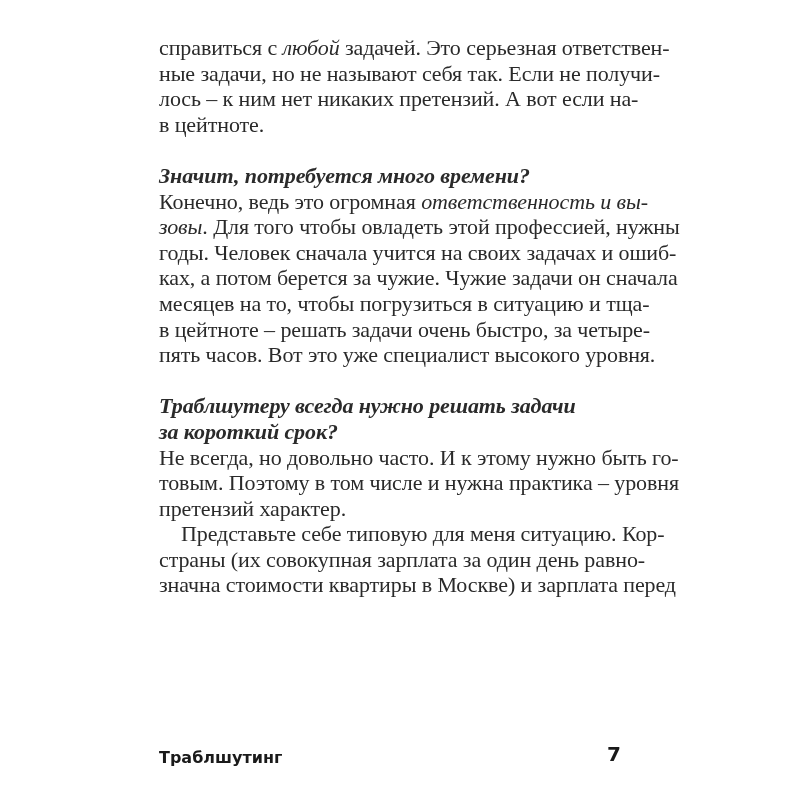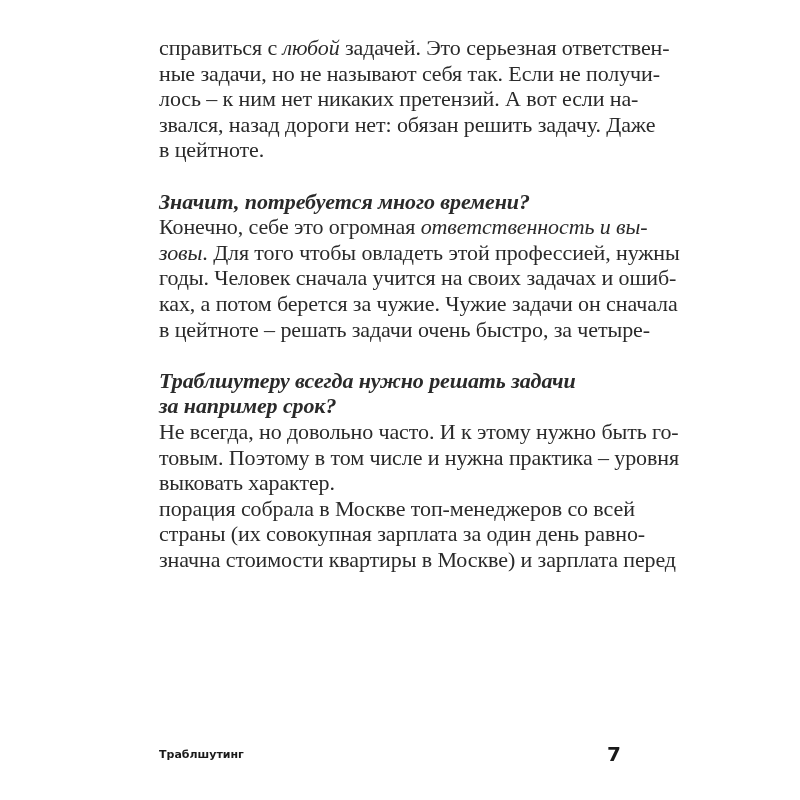--- a/index.html
+++ b/index.html
@@ -16,63 +16,64 @@
   .line.last { text-align-last: left; }
   .line.indent { text-indent: 22px; }
   .gap { height: 25.6px; }
   .heading { font-style: italic; font-weight: bold; }
   em { font-style: italic; }
   .footer {
     position: absolute; top: 744px; left: 159px; width: 464px; height: 26px;
   }
   .running-title {
     position: absolute; left: 0; top: 4px;
-    font-family: "DejaVu Sans", sans-serif; font-weight: bold; font-size: 11px; color: #1a1a1a;
+    font-family: "DejaVu Sans", sans-serif; font-weight: bold; font-size: 16px; color: #1a1a1a;
   }
   .page-number {
     position: absolute; right: 2px; top: -2px;
     font-family: "DejaVu Sans", sans-serif; font-weight: bold; font-size: 20px; color: #1a1a1a;
   }
 </style>
 </head>
 <body>
 
 <div class="page">
 
   <div>
     <span class="line"><span>справиться с </span><em>любой</em><span> задачей. Это серьезная ответствен-</span></span>
     <span class="line">ные задачи, но не называют себя так. Если не получи-</span>
     <span class="line">лось – к ним нет никаких претензий. А вот если на-</span>
-    <span class="line">звался, назад дороги нет: обязан решить задачу. Даже</span>
     <span class="line last">в цейтноте.</span>
   </div>
 
   <div class="gap"></div>
 
   <div>
     <span class="line last heading">Значит, потребуется много времени?</span>
-    <span class="line"><span>Конечно, себе это огромная </span><em>ответственность и вы-</em></span>
+    <span class="line"><span>Конечно, ведь это огромная </span><em>ответственность и вы-</em></span>
     <span class="line"><em>зовы</em><span>. Для того чтобы овладеть этой профессией, нужны</span></span>
     <span class="line">годы. Человек сначала учится на своих задачах и ошиб-</span>
     <span class="line">ках, а потом берется за чужие. Чужие задачи он сначала</span>
+    <span class="line">месяцев на то, чтобы погрузиться в ситуацию и тща-</span>
     <span class="line">в цейтноте – решать задачи очень быстро, за четыре-</span>
+    <span class="line last">пять часов. Вот это уже специалист высокого уровня.</span>
   </div>
 
   <div class="gap"></div>
 
   <div>
     <span class="line last heading">Траблшутеру всегда нужно решать задачи</span>
-    <span class="line last heading">за например срок?</span>
+    <span class="line last heading">за короткий срок?</span>
     <span class="line">Не всегда, но довольно часто. И к этому нужно быть го-</span>
     <span class="line">товым. Поэтому в том числе и нужна практика – уровня</span>
-    <span class="line last">выковать характер.</span>
+    <span class="line last">претензий характер.</span>
   </div>
 
   <div>
-    <span class="line">порация собрала в Москве топ-менеджеров со всей</span>
+    <span class="line indent">Представьте себе типовую для меня ситуацию. Кор-</span>
     <span class="line">страны (их совокупная зарплата за один день равно-</span>
     <span class="line">значна стоимости квартиры в Москве) и зарплата перед</span>
   </div>
 </div>
 
 <div class="footer">
   <span class="running-title">Траблшутинг</span>
   <span class="page-number">7</span>
 </div>
 

